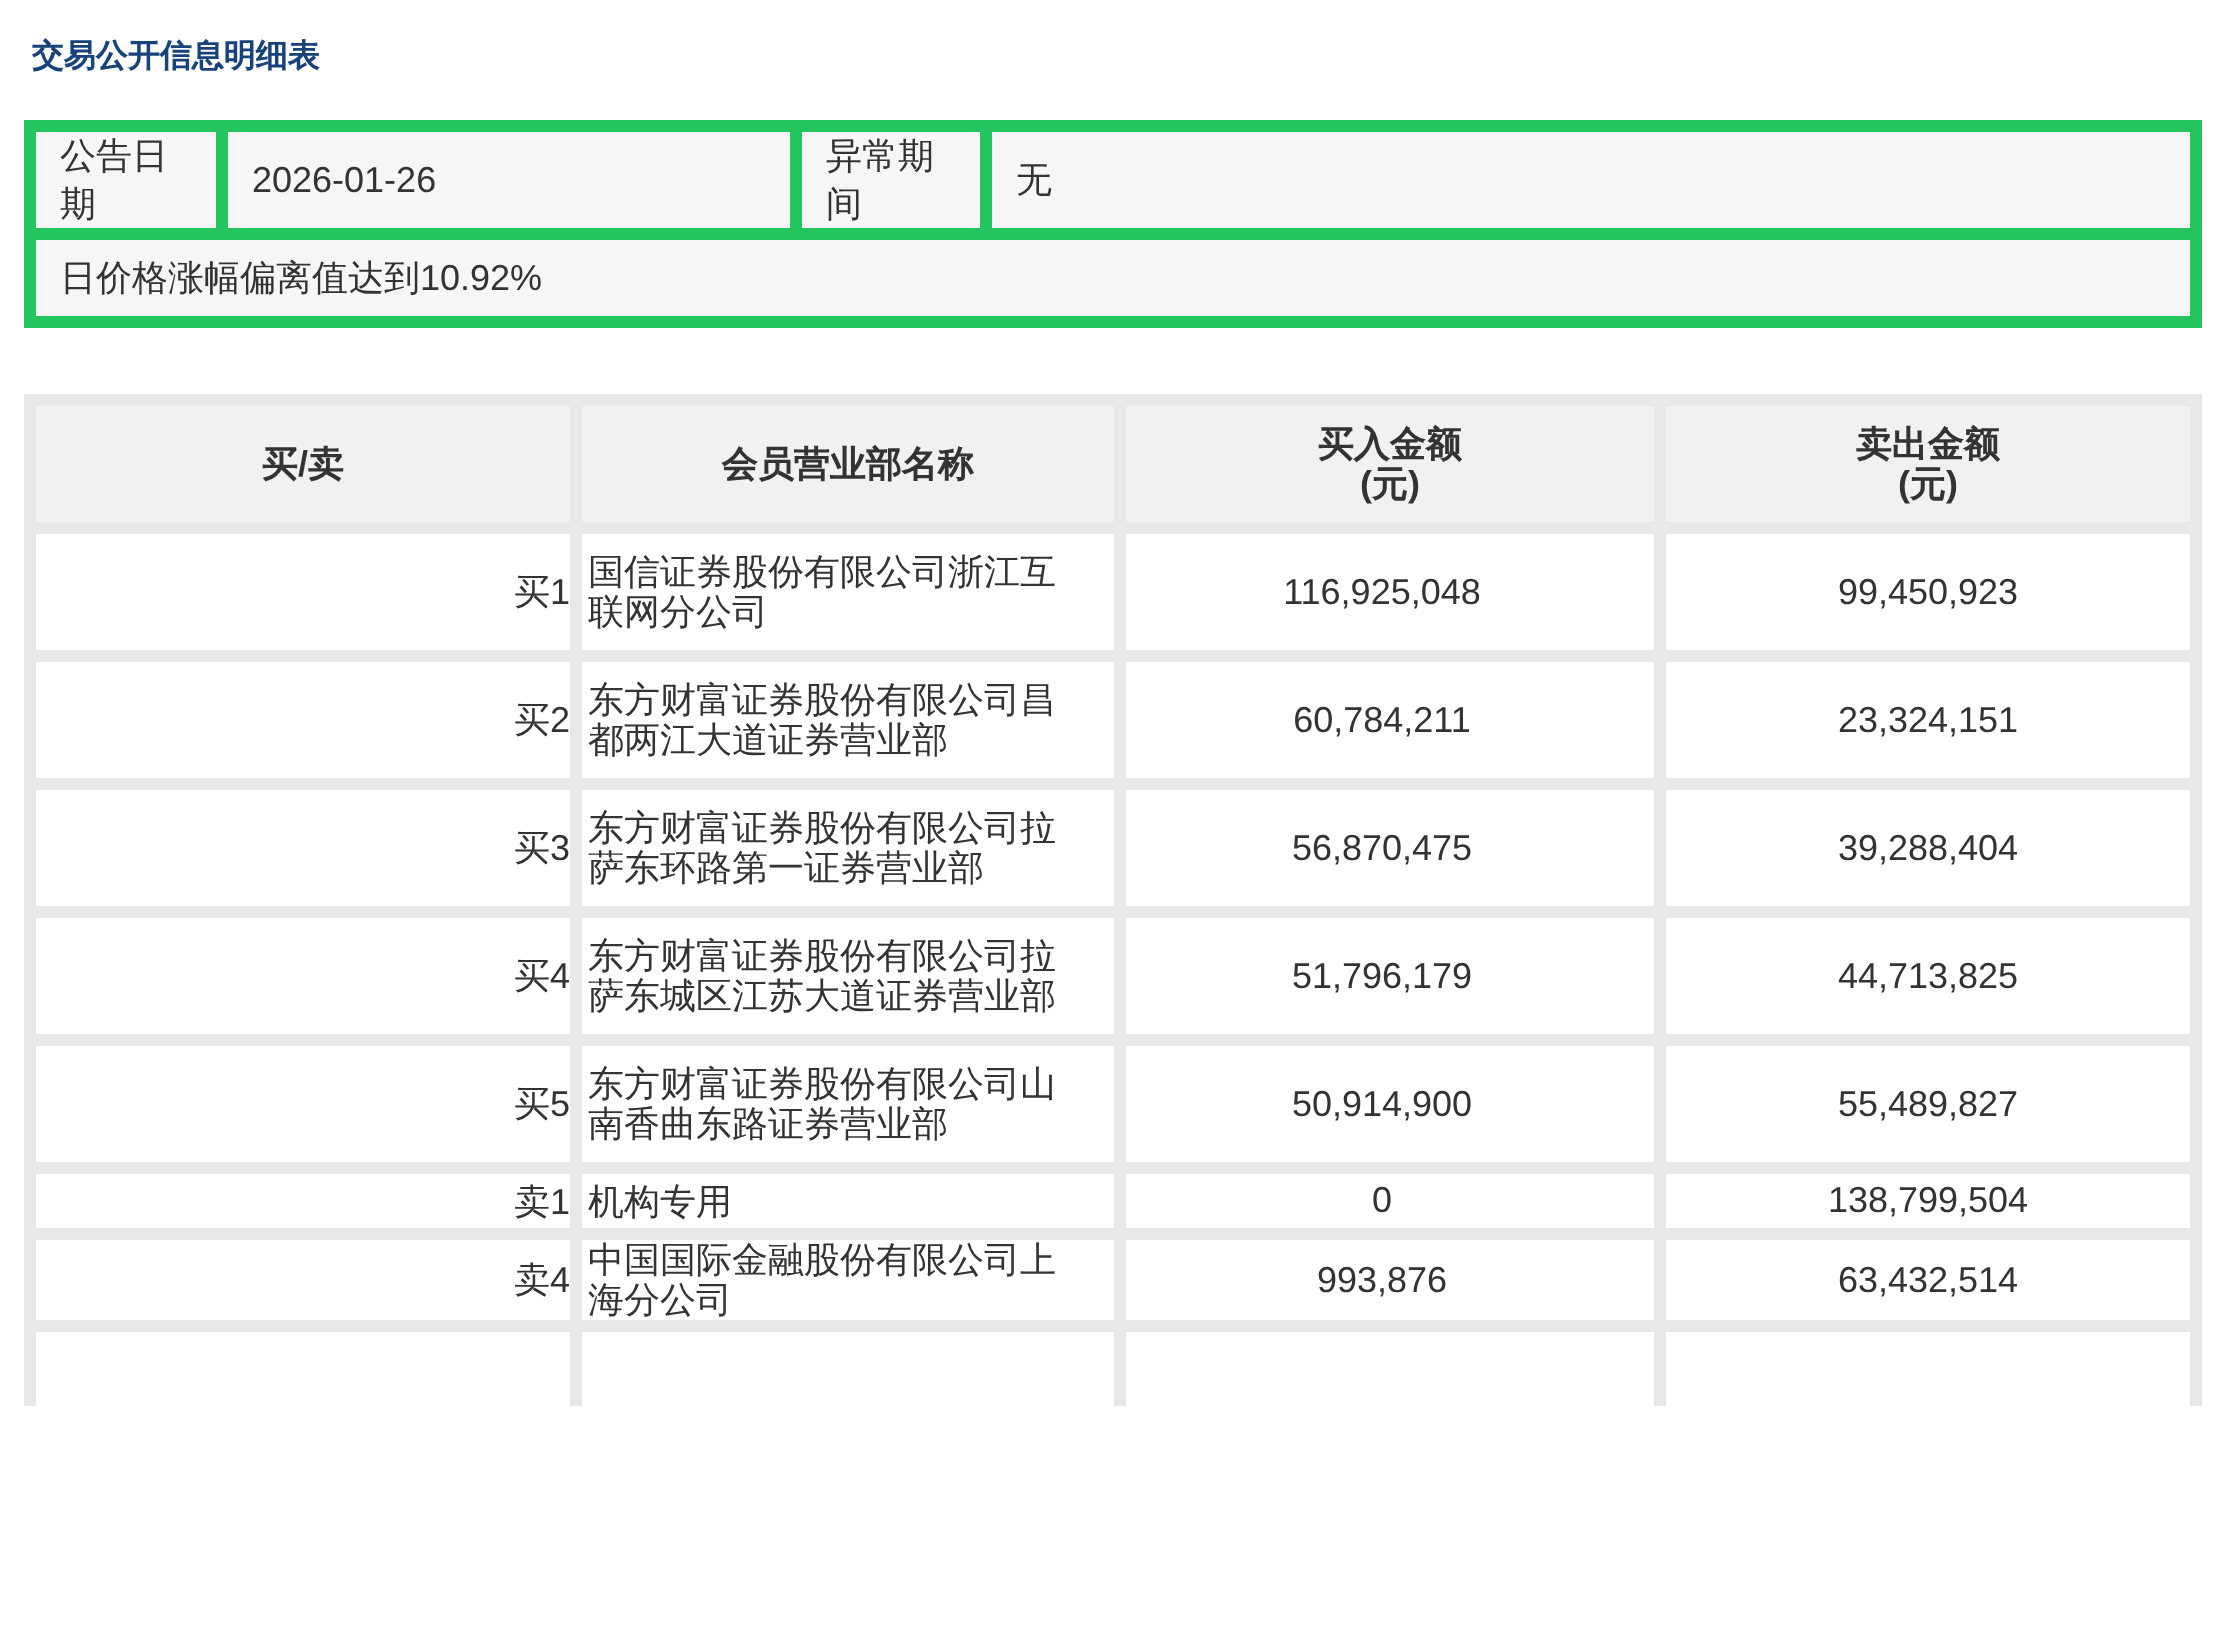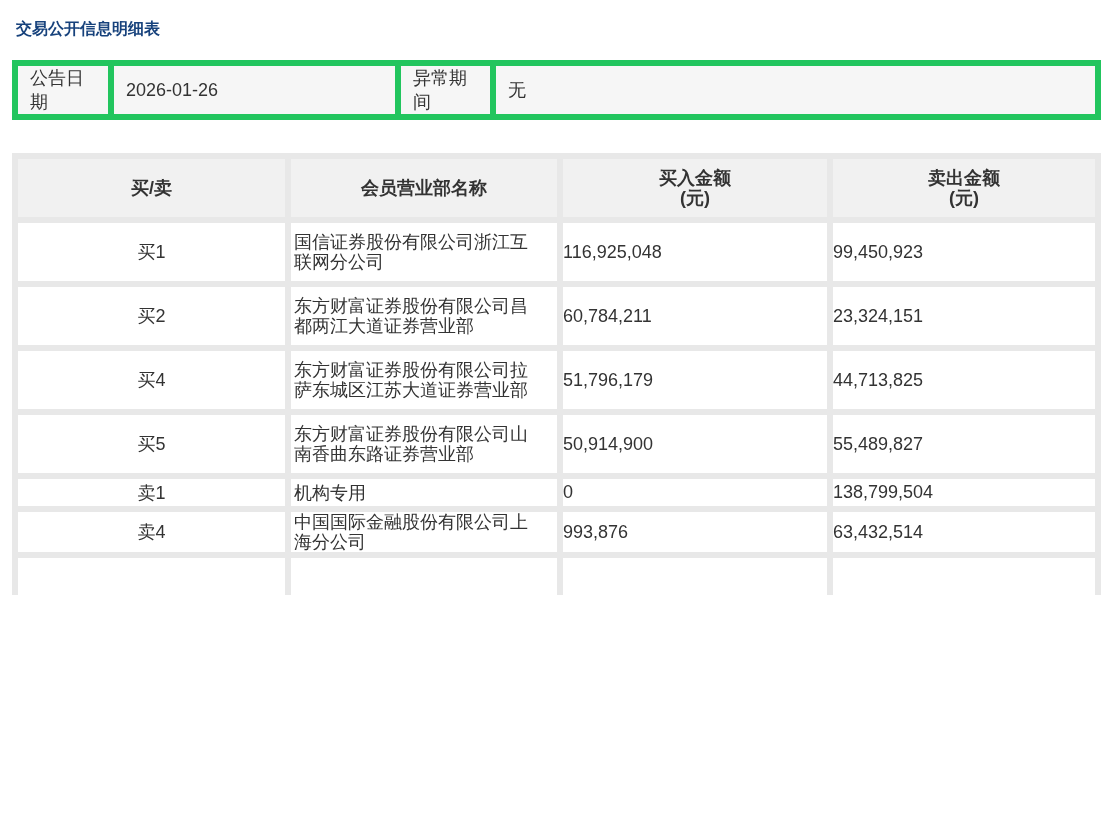--- a/index.html
+++ b/index.html
@@ -35,24 +35,24 @@
     font-weight:bold;
     text-align:center;
     white-space:pre-line;
     line-height:20px;
   }
   .main-table td { background:#fff; }
   tr.h2 td { height:64px; }
   tr.h1 td { height:33px; }
   tr.hp td { height:40px; border-bottom:none; }
 
-  .side { text-align:center; }
+  .side { text-align:right; }
   .branch { padding-left:3px; }
   .branch-inner { width:246px; line-height:20px; word-break:break-all; }
-  .num { text-align:left; padding-right:8px; }
+  .num { text-align:center; padding-right:8px; }
   .sell { padding-right:0; }
 </style>
 </head>
 <body>
 
 <div class="page">
 
   <div class="title">交易公开信息明细表</div>
 
   <table class="info-table">
@@ -63,20 +63,23 @@
       <col style="width:210px">
         <col style="width:210px">
         <col>
     </colgroup>
     <tbody>
       <tr>
         <td>公告日期</td>
         <td>2026-01-26</td>
         <td>异常期间</td>
         <td colspan="3">无</td>
+      </tr>
+      <tr>
+        <td colspan="6">日价格涨幅偏离值达到10.92%</td>
       </tr>
     </tbody>
   </table>
 
   <table class="main-table">
     <colgroup>
       <col style="width:273px">
         <col style="width:272px">
         <col style="width:270px">
         <col>
@@ -100,20 +103,28 @@
         <td class="num">116,925,048</td>
         <td class="num sell">99,450,923</td>
       </tr>
       <tr class="h2">
         <td class="side">买2</td>
         <td class="branch">
             <div class="branch-inner">东方财富证券股份有限公司昌都两江大道证券营业部</div>
           </td>
         <td class="num">60,784,211</td>
         <td class="num sell">23,324,151</td>
+      </tr>
+      <tr class="h2">
+        <td class="side">买3</td>
+        <td class="branch">
+            <div class="branch-inner">东方财富证券股份有限公司拉萨东环路第一证券营业部</div>
+          </td>
+        <td class="num">56,870,475</td>
+        <td class="num sell">39,288,404</td>
       </tr>
       <tr class="h2">
         <td class="side">买4</td>
         <td class="branch">
             <div class="branch-inner">东方财富证券股份有限公司拉萨东城区江苏大道证券营业部</div>
           </td>
         <td class="num">51,796,179</td>
         <td class="num sell">44,713,825</td>
       </tr>
       <tr class="h2">

